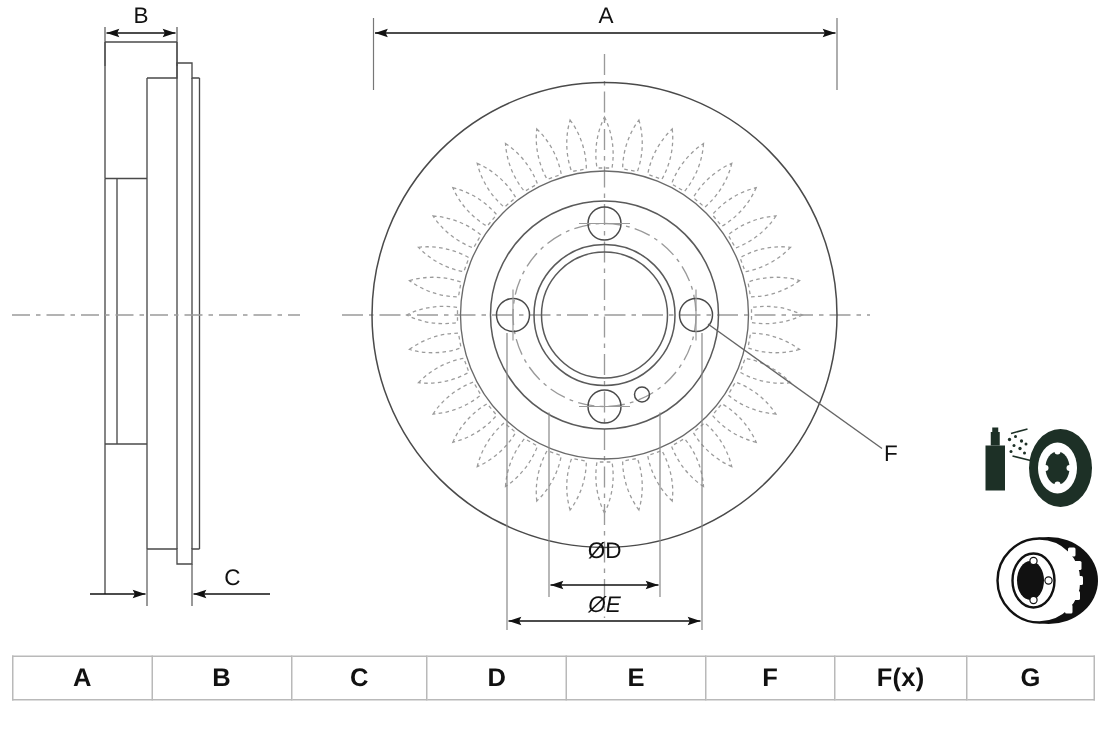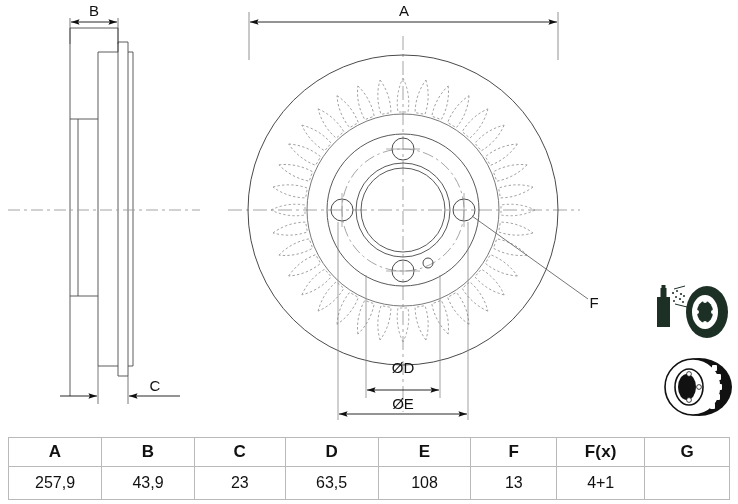--- a/index.html
+++ b/index.html
@@ -271,42 +271,32 @@
   </svg>
 
   <div class="dimlabel" style="left:396px;top:3px;width:16px;">A</div>
 
   <div class="dimlabel" style="left:86px;top:3px;width:16px;">B</div>
 
   <div class="dimlabel" style="left:147px;top:378px;width:16px;">C</div>
 
   <div class="dimlabel" style="left:386px;top:360px;width:34px;">ØD</div>
 
-  <div class="dimlabel" style="left:386px;top:396px;width:34px;">ØE</div>
+  <div class="dimlabel" style="left:386px;top:396px;width:34px;font-style:italic;">ØE</div>
 
   <div class="dimlabel" style="left:586px;top:295px;width:16px;">F</div>
 
   <table id="spec-table">
     <tbody>
       <tr class="hdr">
         <td class="c-a">A</td>
         <td class="c-b">B</td>
         <td class="c-c">C</td>
         <td class="c-d">D</td>
         <td class="c-e">E</td>
         <td class="c-f">F</td>
         <td class="c-fx">F(x)</td>
         <td class="c-g">G</td>
       </tr>
-      <tr class="val">
-        <td class="c-a">257,9</td>
-        <td class="c-b">43,9</td>
-        <td class="c-c">23</td>
-        <td class="c-d">63,5</td>
-        <td class="c-e">108</td>
-        <td class="c-f">13</td>
-        <td class="c-fx">4+1</td>
-        <td class="c-g"></td>
-      </tr>
     </tbody>
   </table>
 
 </div>
 
 </body></html>

